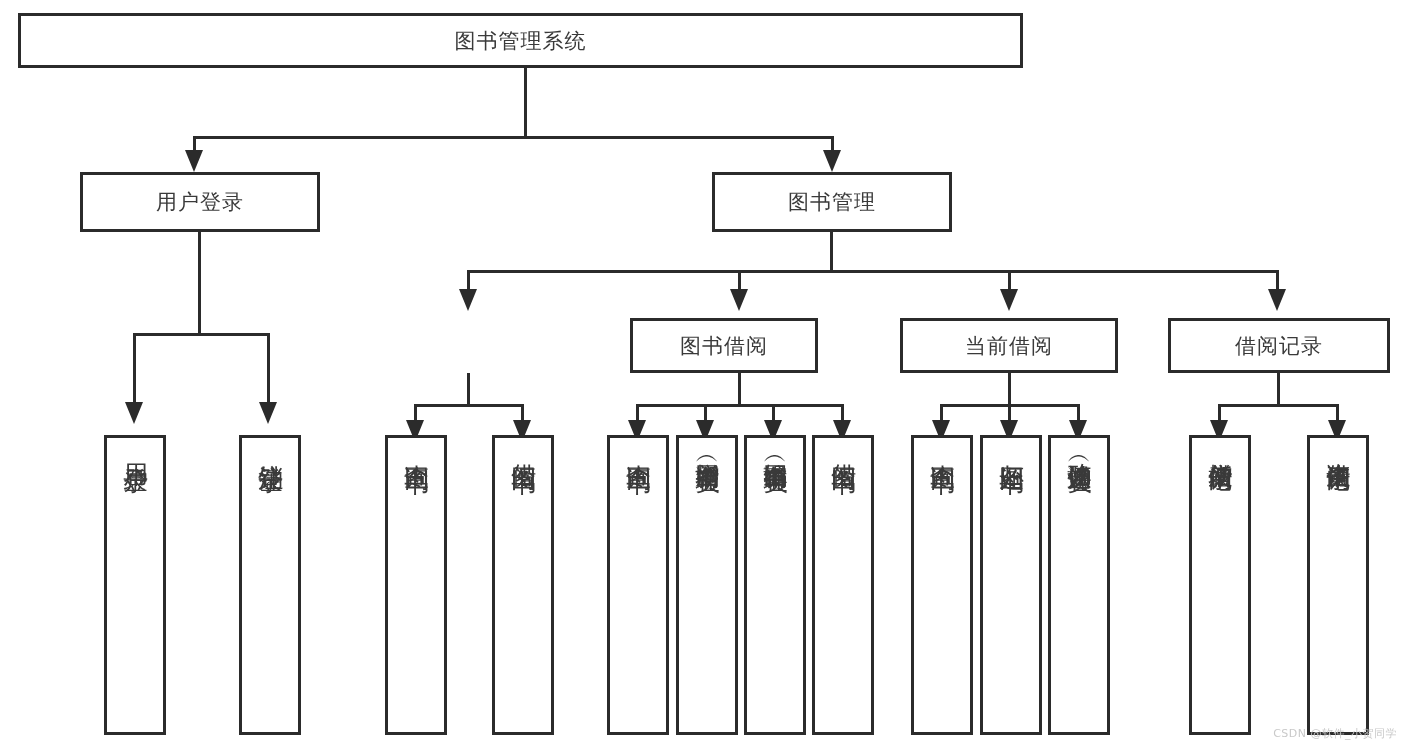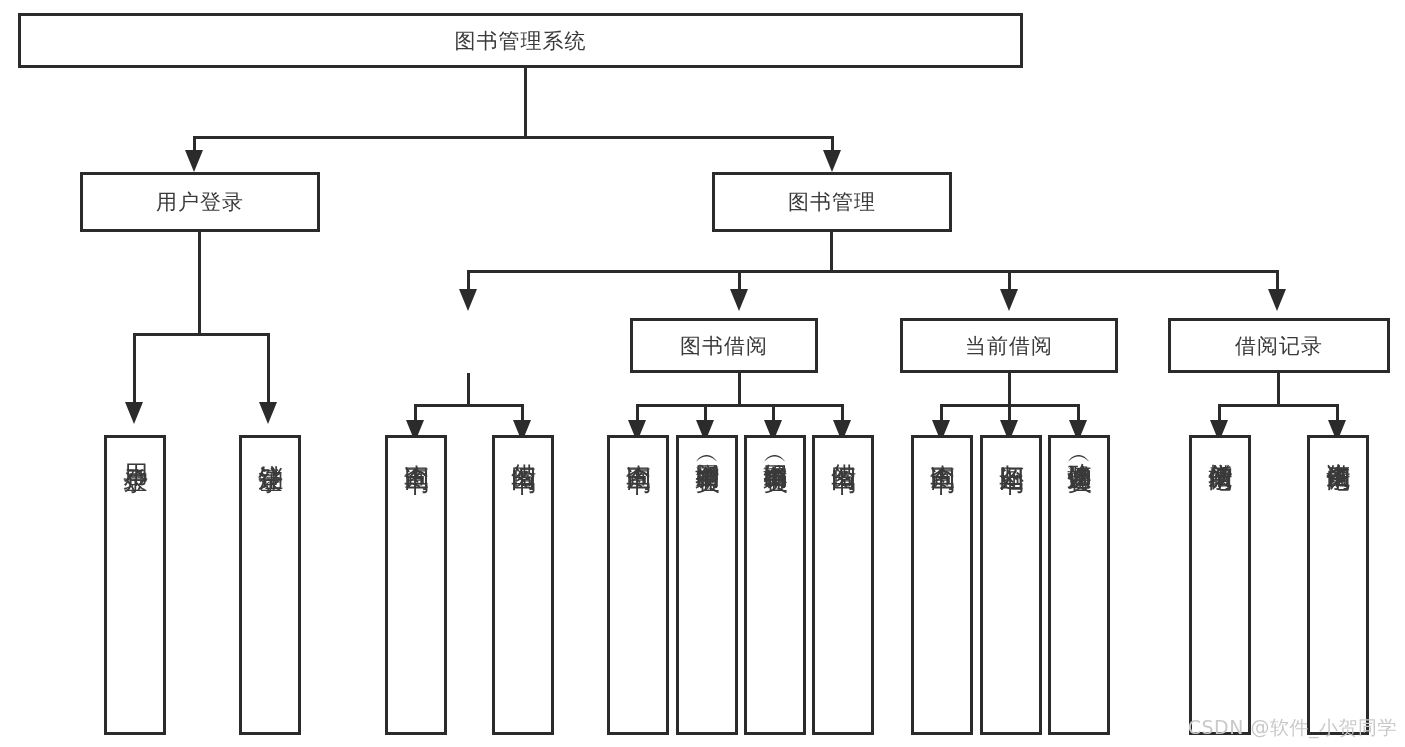--- a/index.html
+++ b/index.html
@@ -61,21 +61,21 @@
     width: 0;
     height: 0;
     border-left: 9px solid transparent;
     border-right: 9px solid transparent;
     border-top: 22px solid #2b2b2b;
   }
   .watermark {
     position: absolute;
     right: 8px;
     bottom: 6px;
-    font-size: 19px;
+    font-size: 11px;
     color: #c9c9c9;
     letter-spacing: 0.5px;
     white-space: nowrap;
     pointer-events: none;
   }
 </style>
 </head>
 <body>
 
 <div id="canvas">

